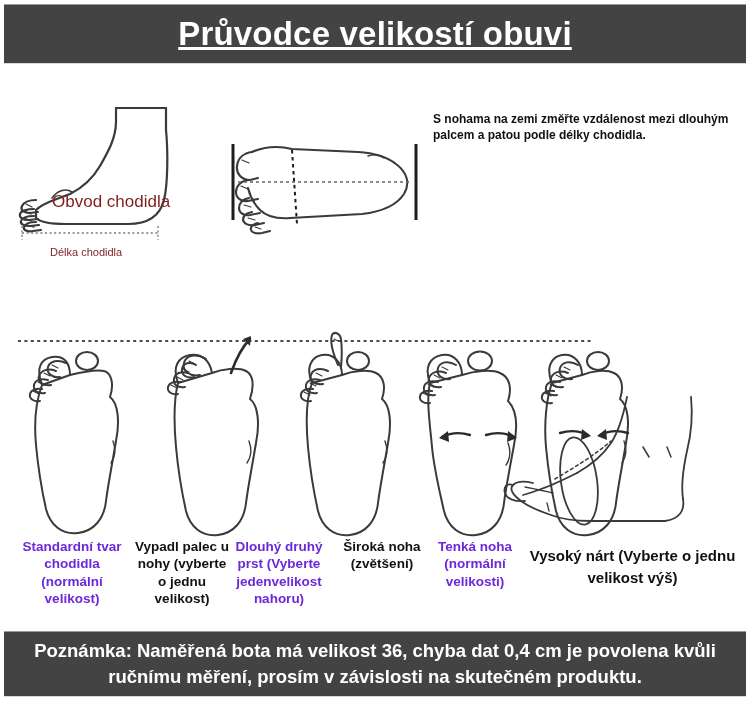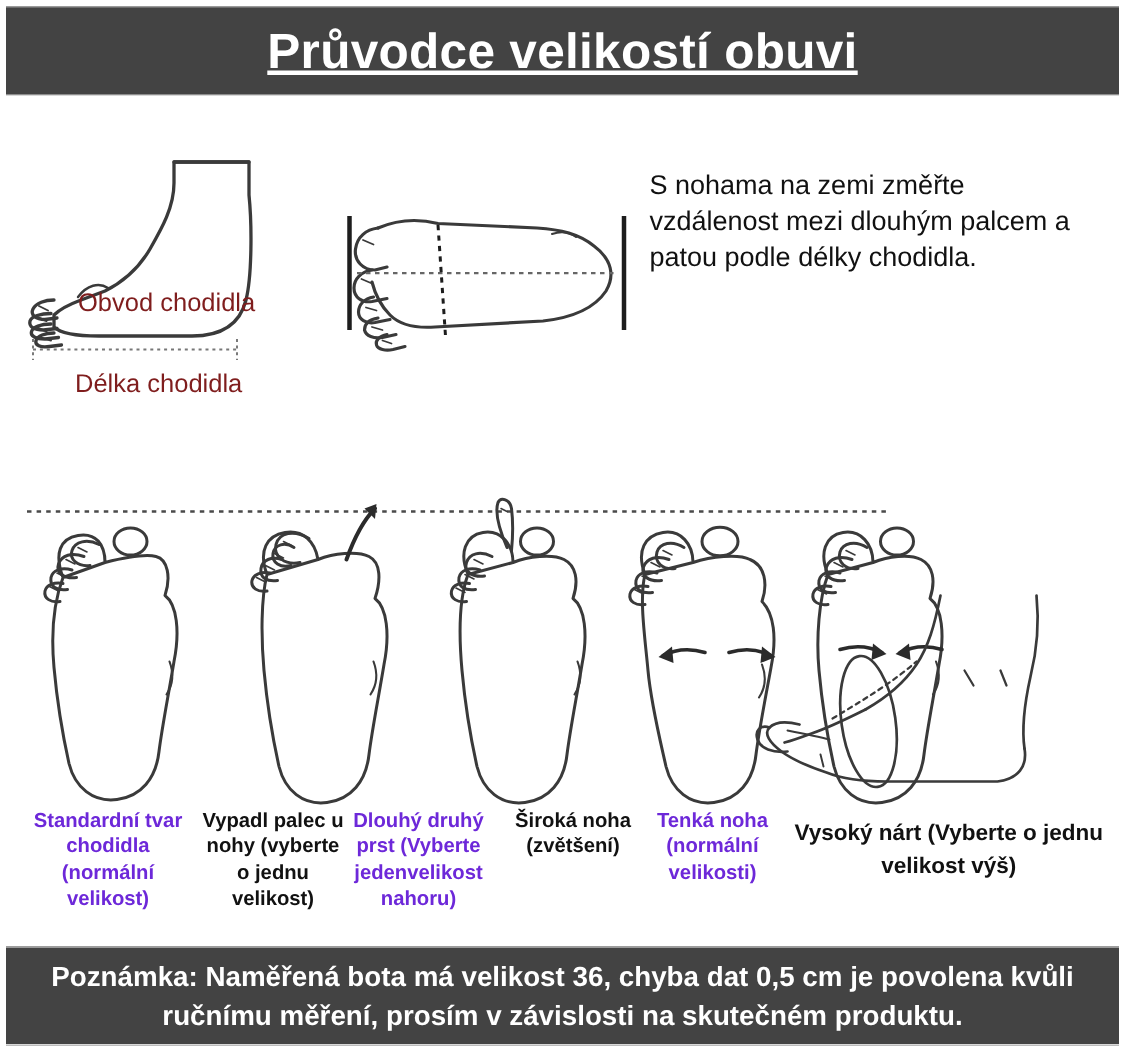--- a/index.html
+++ b/index.html
@@ -28,37 +28,37 @@
   #footer-note{
     color:#ffffff;font-size:18.5px;font-weight:bold;
     line-height:1.42;padding:0 12px;
   }
 
   .instructions{
     position:absolute;left:433px;top:112px;width:300px;
   }
   .instructions p{
     margin:0 0 17px 0;
-    font-size:18px;font-weight:normal;color:#111;
+    font-size:12px;font-weight:bold;color:#111;
     line-height:1.33;
   }
   .instructions p:last-child{margin-bottom:0;}
 
   .diagram{position:absolute;}
   #side-foot-diagram{left:8px;top:100px;}
   #top-foot-diagram{left:218px;top:122px;}
   #soles-row{left:0px;top:325px;}
   #instep-foot-diagram{left:495px;top:395px;}
 
   .lbl{
     position:absolute;font-weight:normal;color:#7f1d1d;
     white-space:nowrap;
   }
   #label-circumference{left:52px;top:192px;font-size:17px;}
-  #label-length{left:50px;top:246px;font-size:17px;}
+  #label-length{left:50px;top:246px;font-size:11px;}
 
   .caption{
     position:absolute;text-align:center;
     font-size:13.5px;font-weight:bold;line-height:1.28;
   }
   .rose{color:#6d28d9;}
   .dark{color:#111111;}
   #caption-standard{left:12px;top:538px;width:120px;}
   #caption-fallen-toe{left:134px;top:538px;width:96px;}
   #caption-long-second{left:224px;top:538px;width:110px;}
@@ -314,14 +314,14 @@
 </div>
 
 <div class="caption rose" id="caption-standard">Standardní tvar chodidla (normální velikost)</div>
 <div class="caption dark" id="caption-fallen-toe">Vypadl palec u nohy (vyberte o jednu velikost)</div>
 <div class="caption rose" id="caption-long-second">Dlouhý druhý prst  (Vyberte jedenvelikost nahoru)</div>
 <div class="caption dark" id="caption-wide">Široká noha (zvětšení)</div>
 <div class="caption rose" id="caption-thin">Tenká noha (normální velikosti)</div>
 <div class="caption dark" id="caption-high-instep">Vysoký nárt (Vyberte o jednu velikost výš)</div>
 
 <div class="band" id="footer-band">
-  <div id="footer-note">Poznámka: Naměřená bota má velikost 36, chyba dat 0,5 cm je povolena kvůli ručnímu měření, prosím v závislosti na skutečném produktu.</div>
+  <div id="footer-note">Poznámka: Naměřená bota má velikost 36, chyba dat 0,4 cm je povolena kvůli ručnímu měření, prosím v závislosti na skutečném produktu.</div>
 </div>
 
 </body></html>

